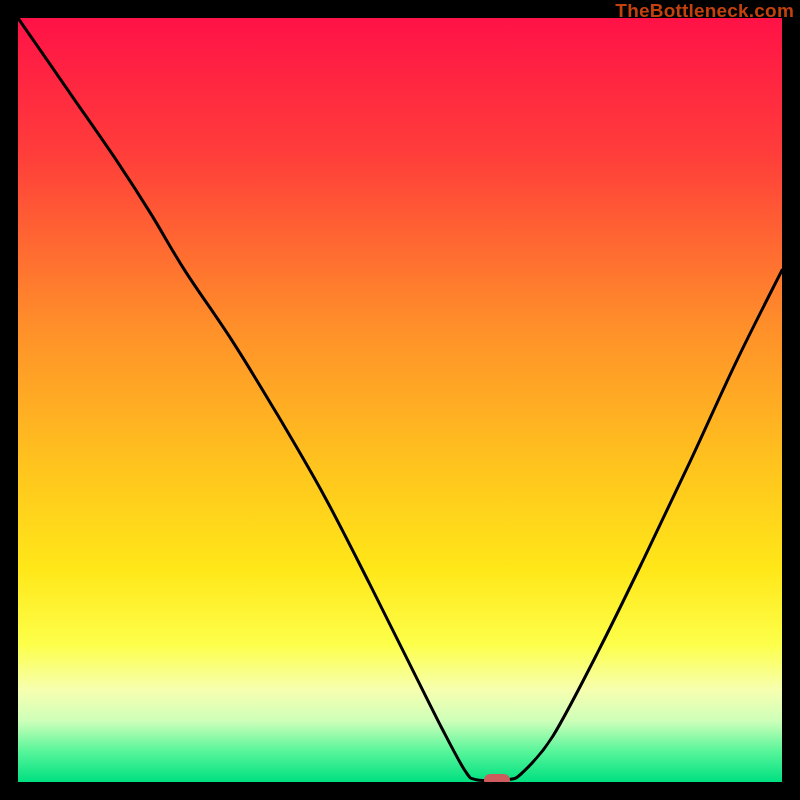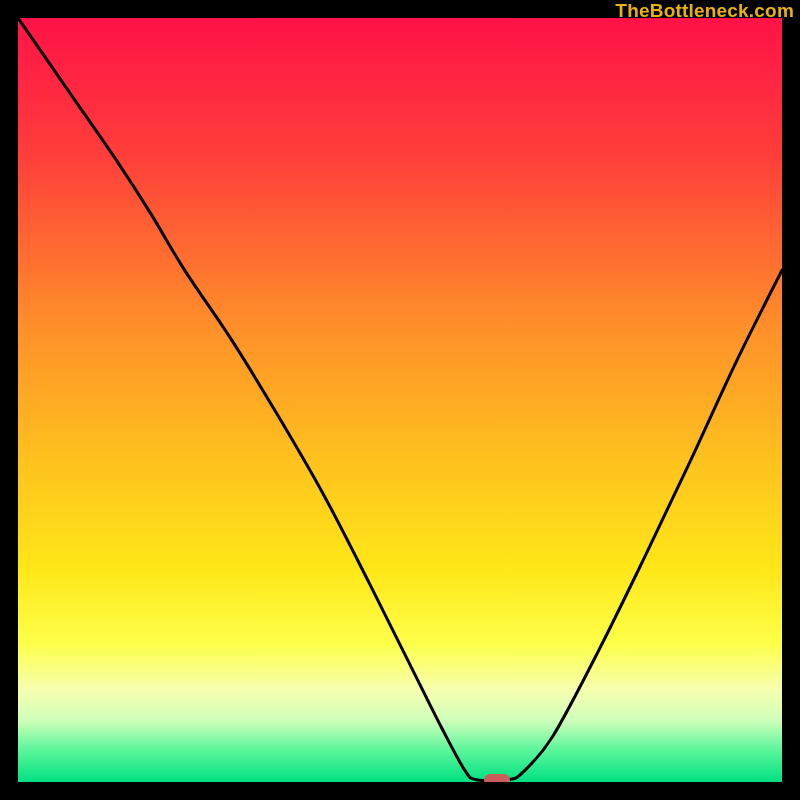--- a/index.html
+++ b/index.html
@@ -59,14 +59,14 @@
   <div class="plot-area">
     <div class="gradient-bg" style="background: linear-gradient(rgb(255, 18, 71) 0%, rgb(255, 62, 58) 18%, rgb(255, 142, 42) 40%, rgb(255, 194, 30) 58%, rgb(255, 231, 24) 72%, rgb(253, 255, 74) 82%, rgb(246, 255, 176) 88%, rgb(206, 255, 185) 92%, rgb(87, 245, 154) 96%, rgb(0, 224, 128) 100%);"></div>
 
     <svg class="curve-svg" viewBox="0 0 764 764" preserveAspectRatio="none">
       <path fill="none" stroke="#000000" stroke-width="3" stroke-linejoin="round" stroke-linecap="round" d="M 0.0 0.0 C 8.3 12.0, 33.1 47.9, 49.7 71.8 C 66.2 95.8, 85.3 122.7, 99.3 143.6 C 113.3 164.5, 122.5 179.0, 133.7 197.1 C 144.9 215.2, 153.2 231.2, 166.6 252.1 C 179.9 273.0, 198.4 298.2, 213.9 322.4 C 229.5 346.6, 244.5 371.6, 259.8 397.3 C 275.0 423.0, 290.3 448.7, 305.6 476.7 C 320.9 504.7, 337.4 537.9, 351.4 565.4 C 365.4 592.9, 377.5 617.6, 389.6 641.8 C 401.7 666.0, 414.5 692.1, 424.0 710.5 C 433.6 729.0, 441.2 744.0, 446.9 752.5 C 452.7 761.1, 451.4 760.2, 458.4 761.7 C 465.4 763.2, 481.3 762.9, 489.0 761.7 C 496.6 760.6, 496.6 762.1, 504.2 754.8 C 511.9 747.6, 522.1 738.5, 534.8 718.2 C 547.5 697.8, 565.4 662.4, 580.6 632.6 C 595.9 602.8, 611.2 571.0, 626.5 539.4 C 641.8 507.8, 657.0 475.7, 672.3 443.1 C 687.6 410.5, 702.9 375.6, 718.2 343.8 C 733.4 312.0, 756.4 267.4, 764.0 252.1"></path>
     </svg>
 
     <div class="marker" style="left: 479.028px; top: 761.708px; width: 26px; height: 12px; border-radius: 6px; background: rgb(205, 92, 92);"></div>
   </div>
 
-  <div class="watermark" style="font-size:19px;color:#eab308;">TheBottleneck.com</div>
+  <div class="watermark" style="font-size:19px;color:#c2410c;">TheBottleneck.com</div>
 </div>
 
 </body></html>

